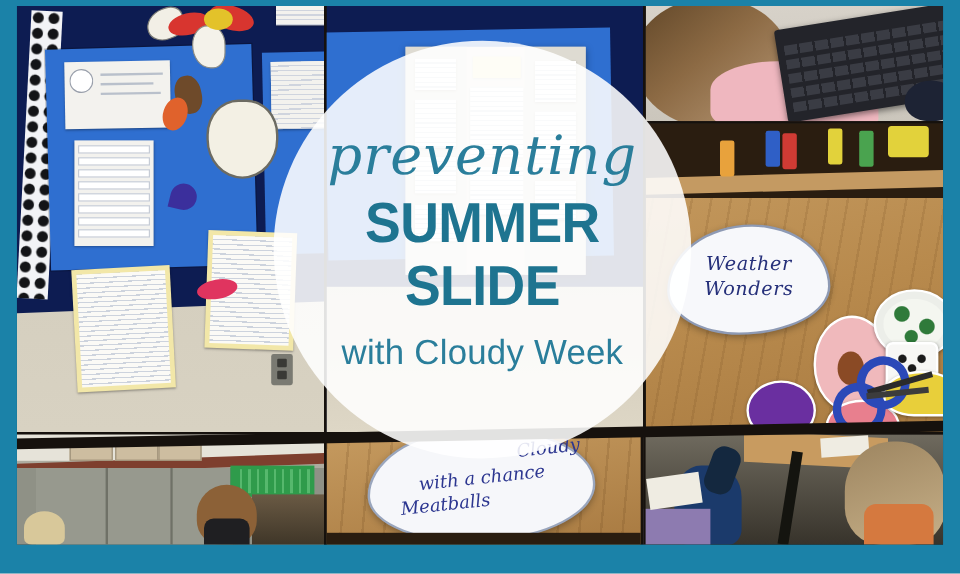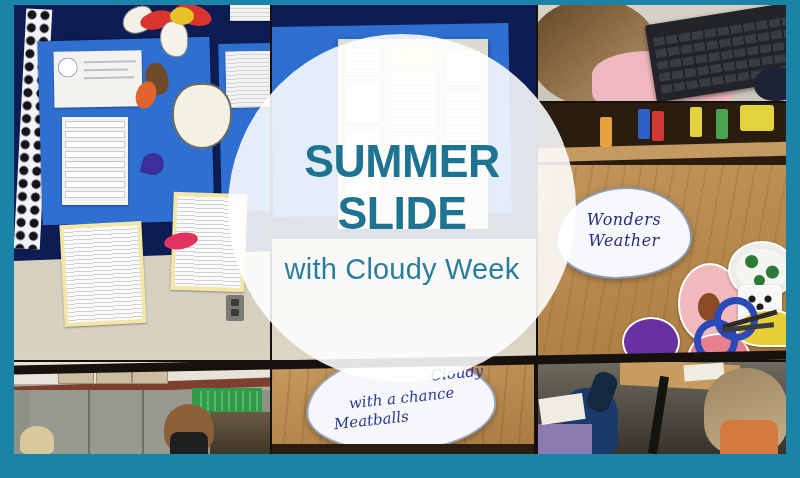--- a/index.html
+++ b/index.html
@@ -423,22 +423,22 @@
       </div>
       <div class="glue g1"></div>
       <div class="glue g2"></div>
       <div class="glue g3"></div>
       <div class="glue g4"></div>
       <div class="glue g5"></div>
       <div class="glue g6"></div>
 
       <div class="cloudsign">
         <div class="hw">
+          <div>Weather</div>
           <div>Wonders</div>
-          <div>Weather</div>
         </div>
       </div>
 
       <div class="fruit f1"></div>
       <div class="fruit f2"></div>
       <div class="fruit f3"></div>
       <div class="fruit f4"></div>
       <div class="fruit f5"></div>
       <div class="fruit f6"></div>
       <div class="scissors">
@@ -493,18 +493,19 @@
 
     <div class="divider dv-v1"></div>
     <div class="divider dv-v2"></div>
     <div class="divider dv-h2"></div>
     <div class="dv-slantwrap">
       <div class="dv-slant"></div>
     </div>
   </div>
 
   <div class="circle">
+    <p class="t-script">preventing</p>
     <p class="t-main">SUMMER SLIDE</p>
     <p class="t-sub">with Cloudy Week</p>
   </div>
 
   <div class="frame"></div>
 </div>
 
 </body></html>

